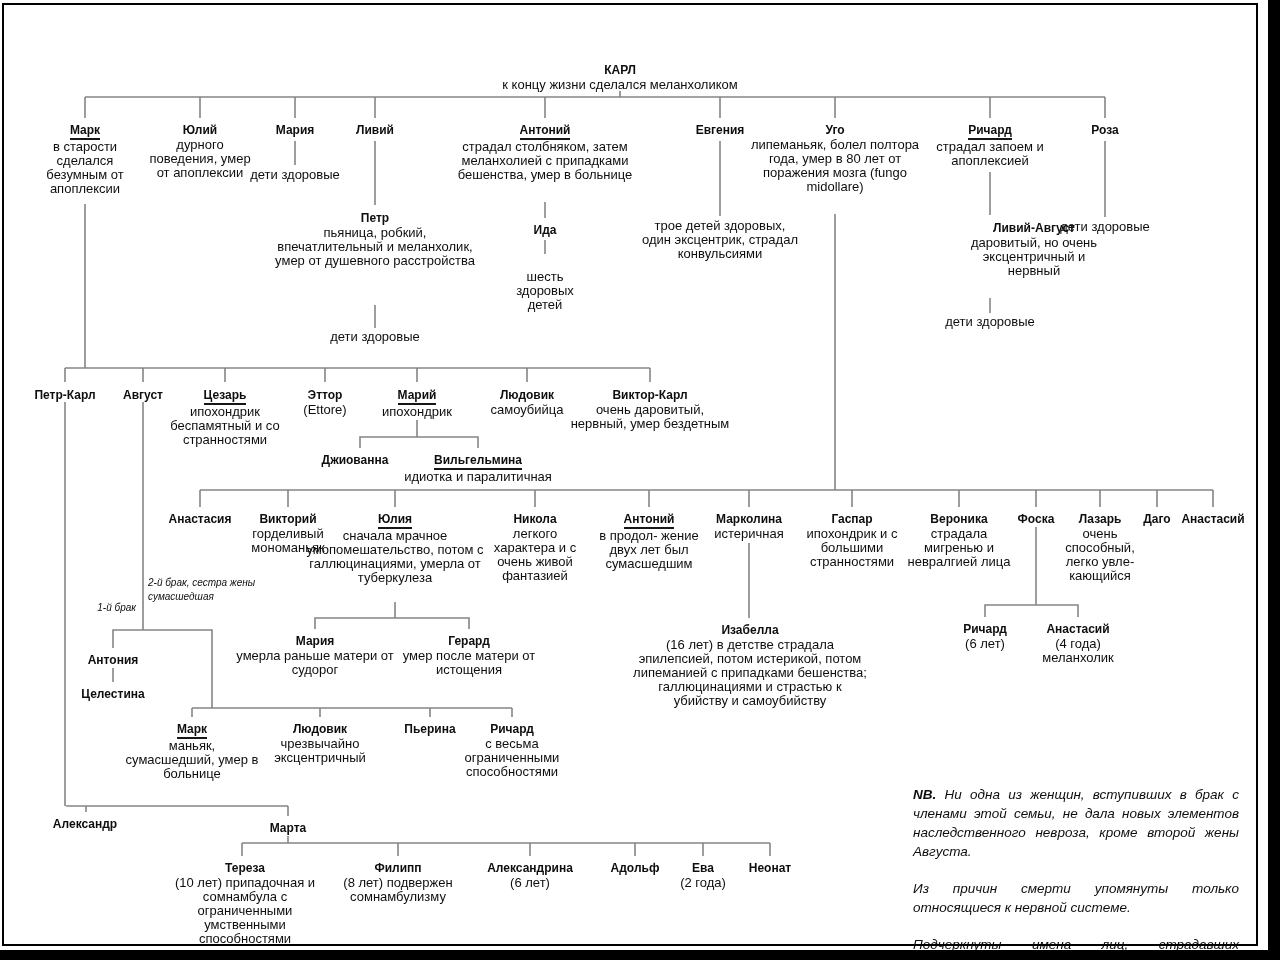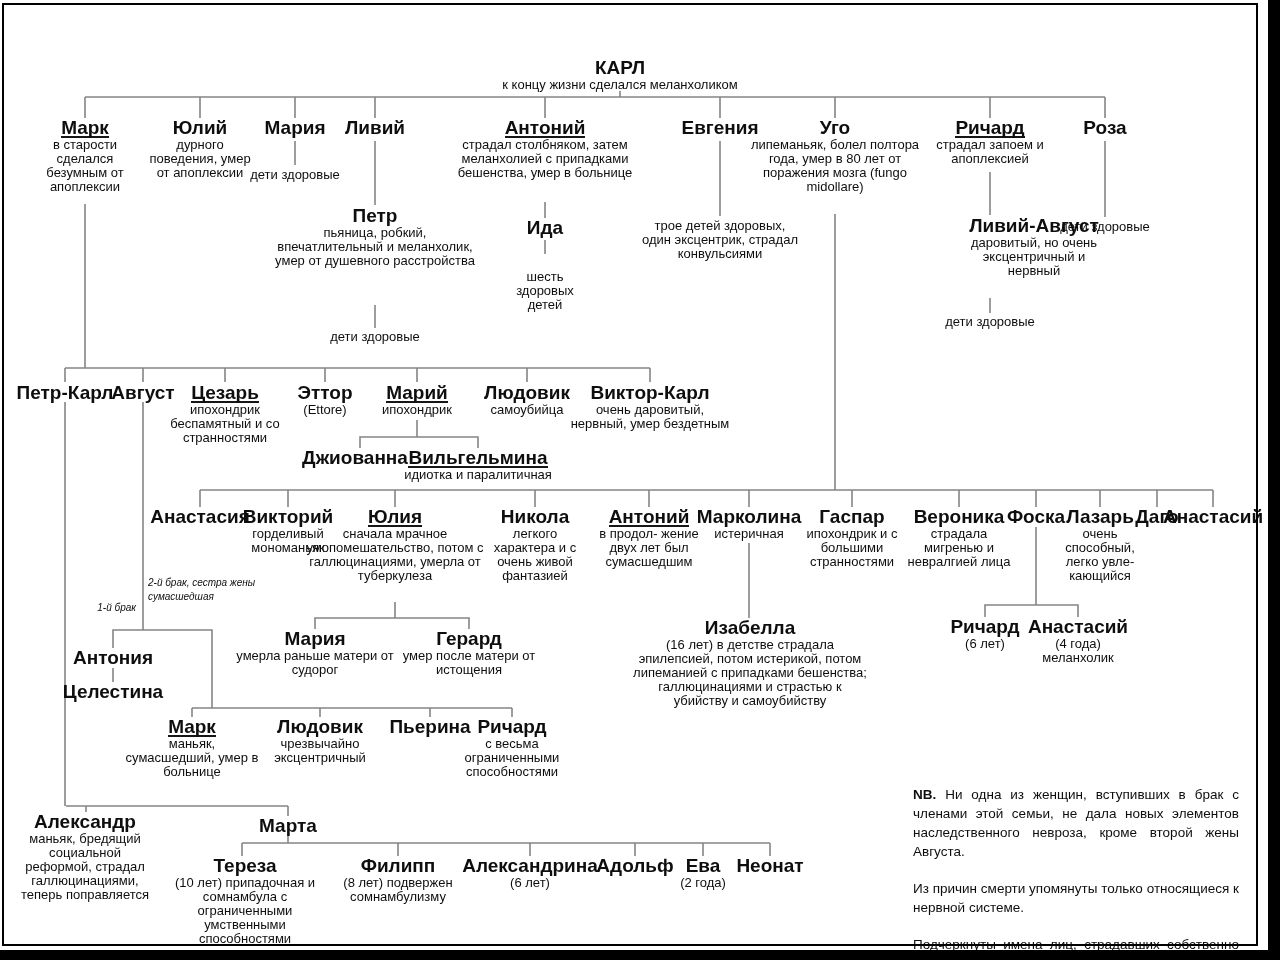--- a/index.html
+++ b/index.html
@@ -6,26 +6,26 @@
   #page{position:relative;width:1280px;height:960px;background:#fff;overflow:hidden;
         font-family:"Liberation Sans", sans-serif;color:#0e0e0e;}
   .frame{position:absolute;left:2px;top:3px;width:1252px;height:939px;border:2px solid #000;pointer-events:none;}
   .band-right{position:absolute;left:1268px;top:0;width:12px;height:960px;background:#000;}
   .band-bottom{position:absolute;left:0;top:950px;width:1280px;height:10px;background:#000;}
   #header{position:absolute;left:0;top:6px;width:1244px;text-align:center;}
   #title{font-size:23px;font-weight:bold;letter-spacing:.5px;}
   #subtitle{font-size:15.5px;font-weight:bold;margin-top:3px;}
   #edges{position:absolute;left:0;top:0;}
   .node{position:absolute;text-align:center;}
-  .pname{display:inline-block;font-weight:bold;font-size:19px;line-height:16px;white-space:pre-line;}
+  .pname{display:inline-block;font-weight:bold;font-size:12px;line-height:16px;white-space:pre-line;}
   .pname.u{border-bottom:2px solid #161616;}
   .pdesc{display:block;font-size:13px;line-height:14px;}
   .flabel{position:absolute;font-style:italic;font-size:10px;line-height:14px;}
   #nb{position:absolute;left:913px;top:785px;width:342px;font-size:13.5px;line-height:19px;text-align:justify;}
-  #nb p{margin:0 16px 18px 0;}
+  #nb p{margin:0 16px 18px 0;font-style:italic;}
   #nb b{font-weight:bold;}
 </style>
 </head>
 <body>
 
 <div id="page">
   <svg id="edges" width="1280" height="960">
       <polyline points="620,91 620,97" fill="none" stroke="#858585" stroke-width="1.6"></polyline>
       <polyline points="85,97 1105,97" fill="none" stroke="#858585" stroke-width="1.6"></polyline>
       <polyline points="85,97 85,118" fill="none" stroke="#858585" stroke-width="1.6"></polyline>
@@ -156,21 +156,21 @@
       <div class="node" style="left: 235px; top: 631px; width: 160px;"><span class="pname">Мария</span><span class="pdesc">умерла раньше матери от судорог</span></div>
       <div class="node" style="left: 384px; top: 631px; width: 170px;"><span class="pname">Герард</span><span class="pdesc">умер после матери от истощения</span></div>
       <div class="node" style="left: 940px; top: 619px; width: 90px;"><span class="pname">Ричард</span><span class="pdesc">(6 лет)</span></div>
       <div class="node" style="left: 1023px; top: 619px; width: 110px;"><span class="pname">Анастасий</span><span class="pdesc">(4 года) меланхолик</span></div>
       <div class="node" style="left: 63px; top: 650px; width: 100px;"><span class="pname">Антония</span></div>
       <div class="node" style="left: 58px; top: 684px; width: 110px;"><span class="pname">Целестина</span></div>
       <div class="node" style="left: 124.5px; top: 719px; width: 135px;"><span class="pname u">Марк</span><span class="pdesc">маньяк, сумасшедший, умер в больнице</span></div>
       <div class="node" style="left: 250px; top: 719px; width: 140px;"><span class="pname">Людовик</span><span class="pdesc">чрезвычайно эксцентричный</span></div>
       <div class="node" style="left: 380px; top: 719px; width: 100px;"><span class="pname">Пьерина</span></div>
       <div class="node" style="left: 437px; top: 719px; width: 150px;"><span class="pname">Ричард</span><span class="pdesc">с весьма ограниченными способностями</span></div>
-      <div class="node" style="left: 20px; top: 814px; width: 130px;"><span class="pname">Александр</span><span class="pdesc">маньяк, бредящий социальной реформой, страдал галлюцинациями, теперь поправляется</span></div>
+      <div class="node" style="left: 20px; top: 814px; width: 130px;"><span class="pname">Александр</span></div>
       <div class="node" style="left: 243px; top: 818px; width: 90px;"><span class="pname">Марта</span></div>
       <div class="node" style="left: 160px; top: 858px; width: 170px;"><span class="pname">Тереза</span><span class="pdesc">(10 лет) припадочная и сомнамбула с ограниченными умственными способностями</span></div>
       <div class="node" style="left: 338px; top: 858px; width: 120px;"><span class="pname">Филипп</span><span class="pdesc">(8 лет) подвержен сомнамбулизму</span></div>
       <div class="node" style="left: 460px; top: 858px; width: 140px;"><span class="pname">Александрина</span><span class="pdesc">(6 лет)</span></div>
       <div class="node" style="left: 590px; top: 858px; width: 90px;"><span class="pname">Адольф</span></div>
       <div class="node" style="left: 658px; top: 858px; width: 90px;"><span class="pname">Ева</span><span class="pdesc">(2 года)</span></div>
       <div class="node" style="left: 725px; top: 858px; width: 90px;"><span class="pname">Неонат</span></div>
     </div>
   <div id="labels">
       <div class="flabel" style="left: 58px; top: 601px; width: 78px; text-align: right;">1-й брак</div>

